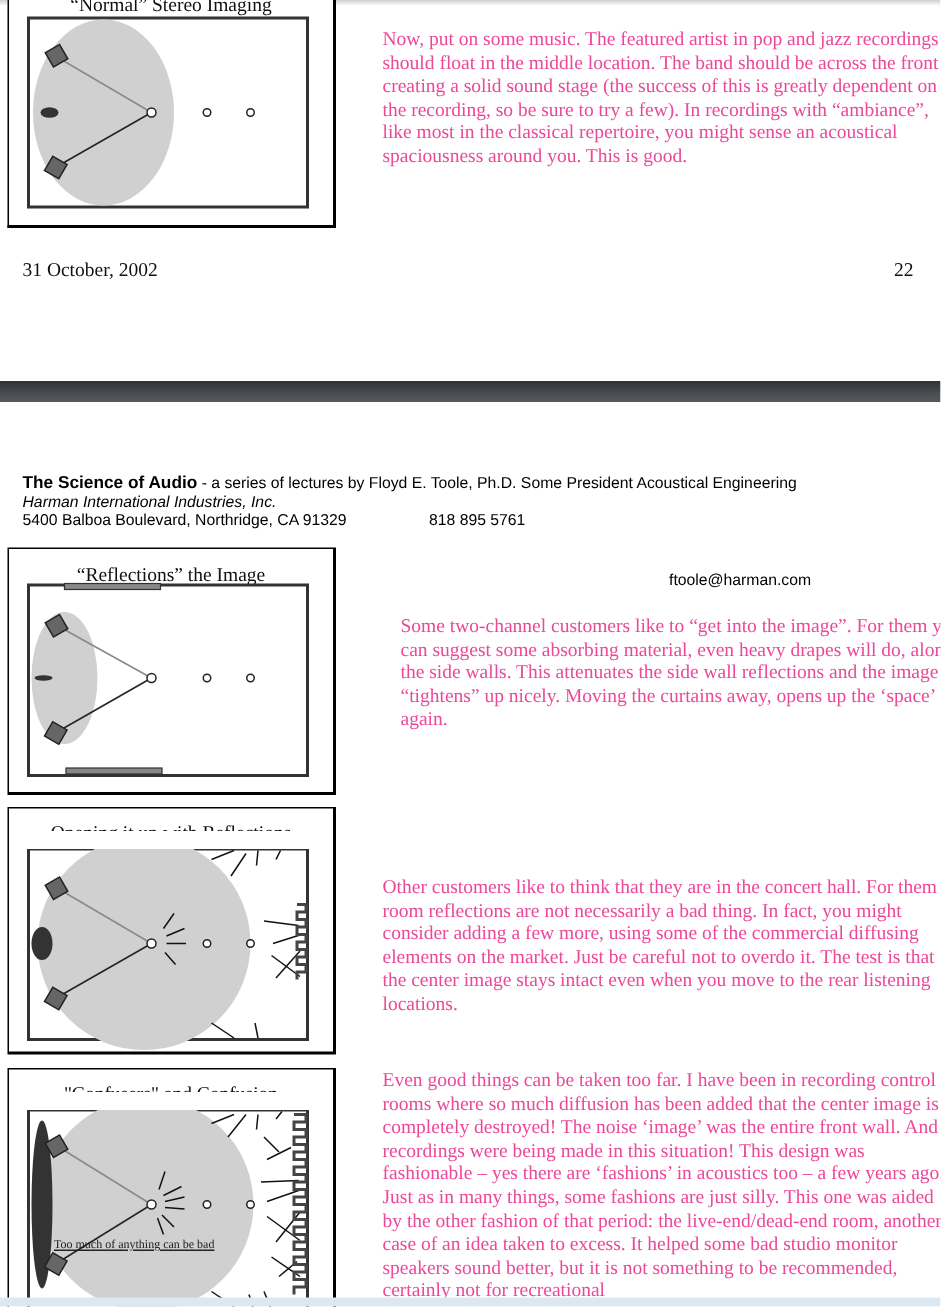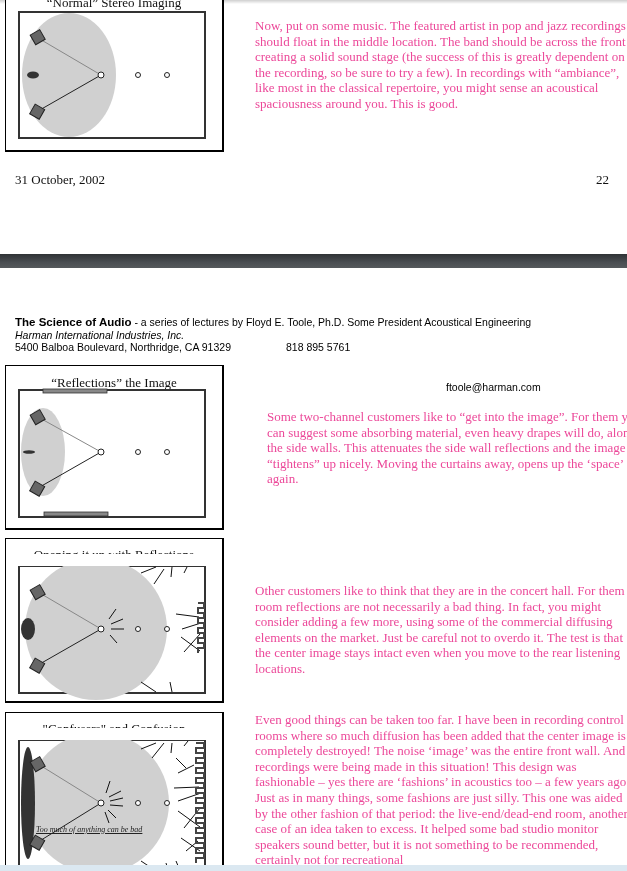--- a/index.html
+++ b/index.html
@@ -139,17 +139,17 @@
         <line x1="172" y1="98" x2="194" y2="114"></line>
         <line x1="178" y1="115" x2="194" y2="95"></line>
         <line x1="175" y1="125" x2="194" y2="138"></line>
         <line x1="180" y1="138" x2="192" y2="128"></line>
       <line x1="135" y1="148" x2="150" y2="158"></line>
         <line x1="160" y1="150" x2="163" y2="160"></line>
         <line x1="170" y1="148" x2="175" y2="160"></line>
     </g>
     <path d="M190 30 h8 v5 h-8 v5 h8 v5 h-8 v5 h8 v5 h-8 v5 h8 v5 h-8 v5 h8 v5 h-8 v5 h8 v5 h-8 v5 h8 v5 h-8 v5 h8 v5 h-8 v5 h8 v5 h-8 v5 h8 v5 h-8 v5 h8 v5 h-8 v5 h8 v5 h-8 v5" fill="none" stroke="#444" stroke-width="2"></path>
   </svg>
-  <div class="caption" style="left:30px;top:112px;font-style:italic;">Too much of anything can be bad</div>
+  <div class="caption" style="left:30px;top:112px;">Too much of anything can be bad</div>
 </div>
 <div class="body-text" style="top:712px;">Even good things can be taken too far.  I have been in recording control rooms where so much diffusion has been added that the center image is completely destroyed!  The noise ‘image’ was the entire front wall.  And recordings were being made in this situation!  This design was fashionable – yes there are ‘fashions’ in acoustics too – a few years ago.  Just as in many things, some fashions are just silly.  This one was aided by the other fashion of that period: the live-end/dead-end room, another case of an idea taken to excess.  It helped some bad studio monitor speakers sound better, but it is not something to be recommended, certainly not for recreational</div>
 
 <div class="bottom-strip"></div>
 
 </body></html>

